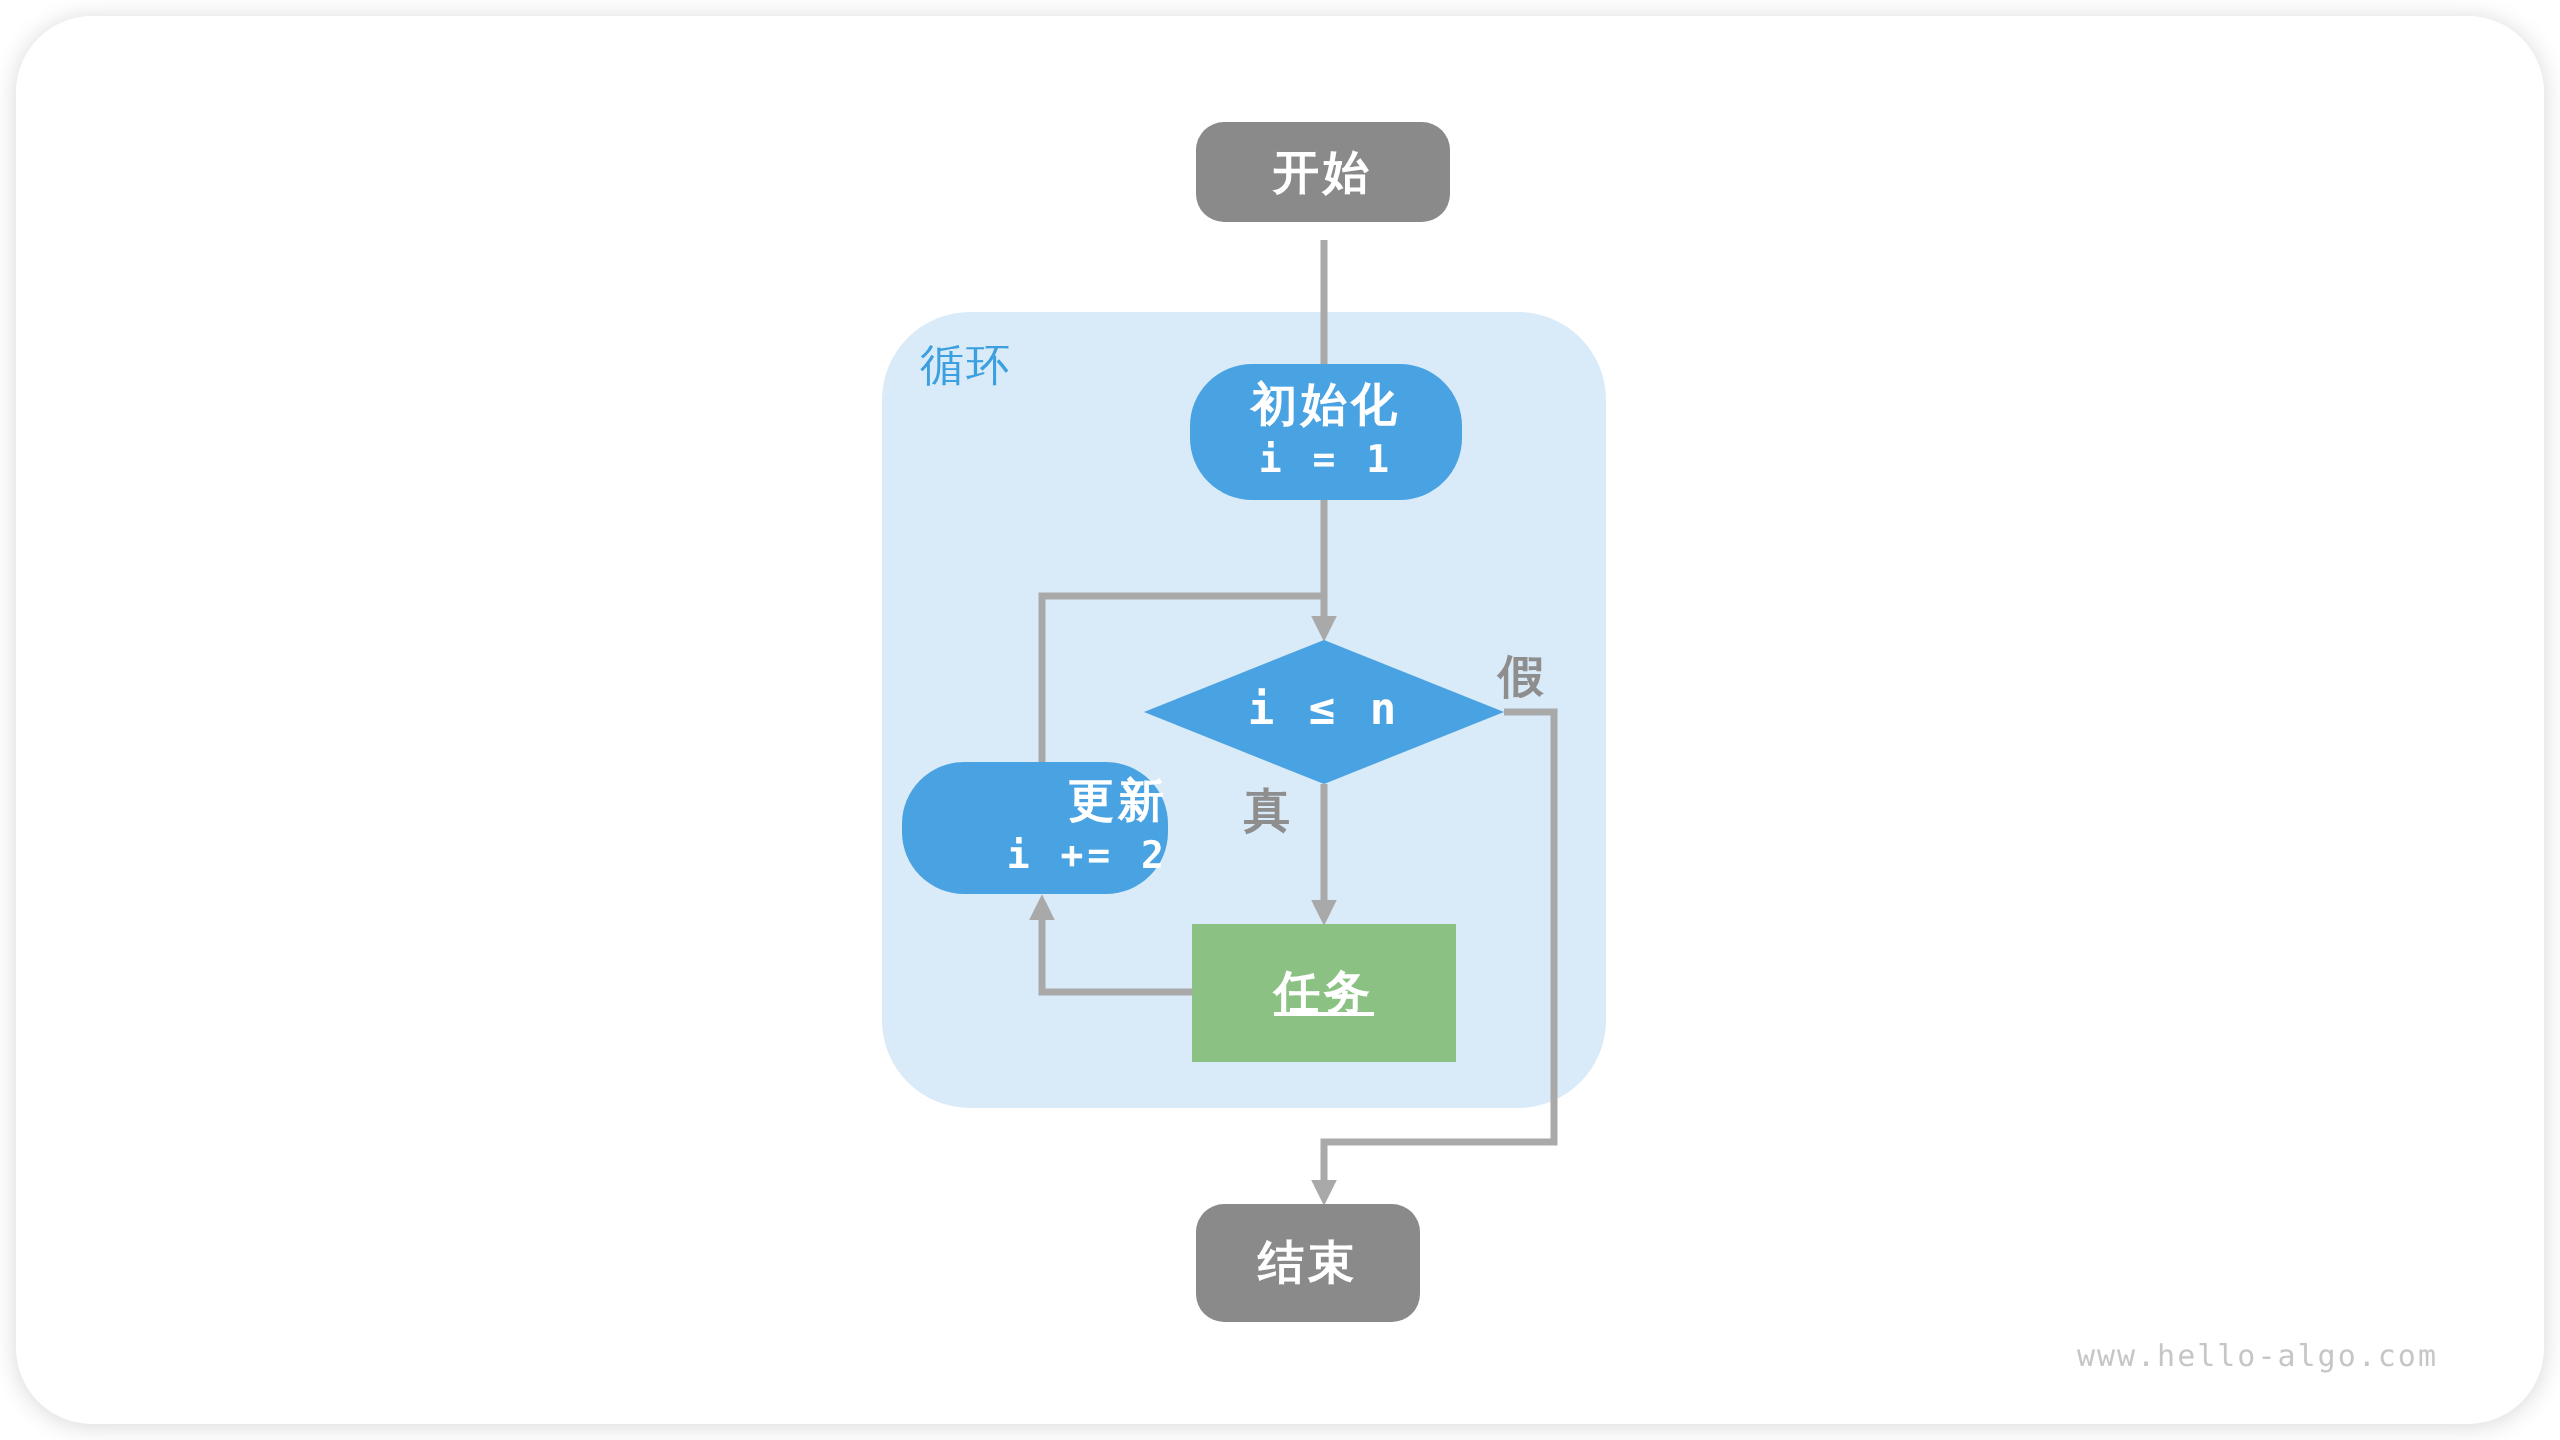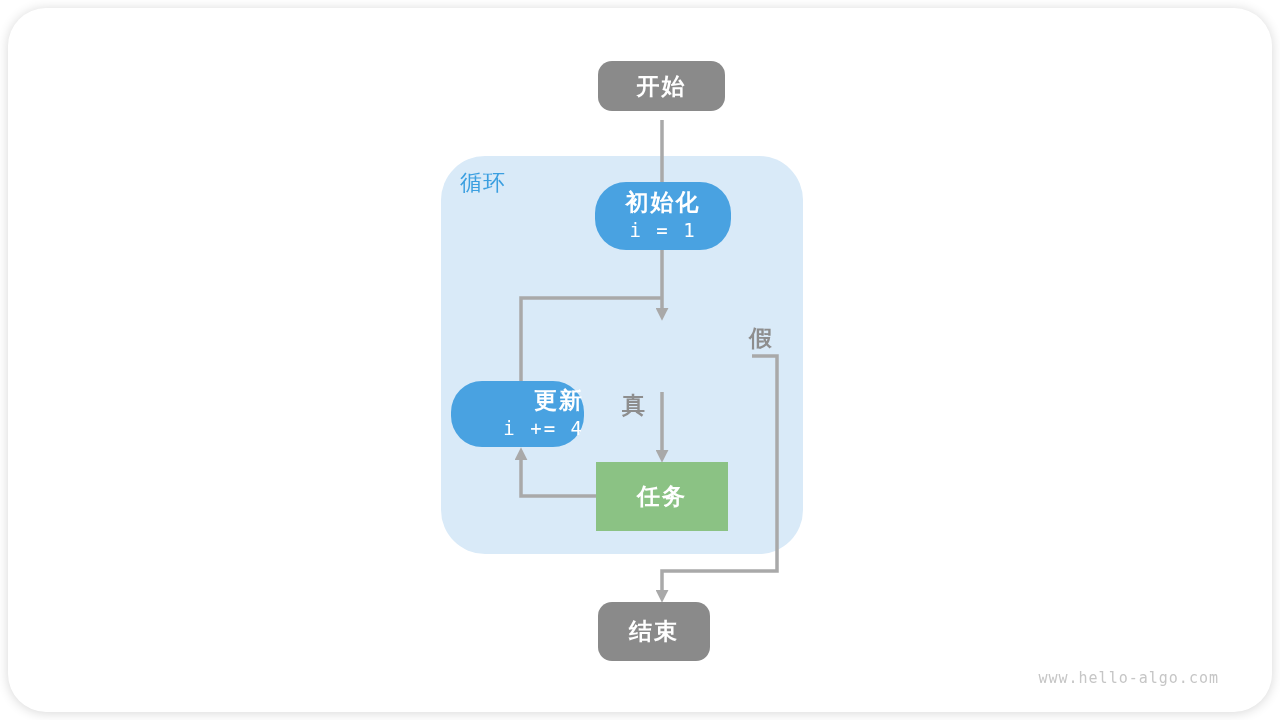--- a/index.html
+++ b/index.html
@@ -54,36 +54,37 @@
   }
   .node .cn {
     font-size: 23px;
     font-weight: bold;
     letter-spacing: 2px;
     line-height: 1.25;
   }
   .node .code {
     font-family: "DejaVu Sans Mono", "Liberation Mono", monospace;
     font-size: 19px;
-    font-weight: normal;
+    font-weight: bold;
     letter-spacing: 2px;
     line-height: 1.4;
   }
   .node.terminal {
     background: var(--node-gray, #8A8A8A);
     border-radius: 14px;
   }
   .node.start { left: 590px; top: 53px;  width: 127px; height: 50px; }
   .node.end   { left: 590px; top: 594px; width: 112px; height: 59px; }
   .node.process-blue { background: var(--node-blue, #49A2E1); border-radius: 31px; }
   .node.init   { left: 587px; top: 174px; width: 136px; height: 68px; }
   .node.update { left: 443px; top: 373px; width: 133px; height: 66px; align-items: flex-end; }
   .node.task {
     left: 588px; top: 454px; width: 132px; height: 69px;
     background: var(--node-green, #8BC284);
+    text-decoration: underline;
   }
   .node.diamond {
     left: 564px; top: 312px; width: 180px; height: 72px;
     background: var(--node-blue, #49A2E1);
     clip-path: polygon(50% 0%, 100% 50%, 50% 100%, 0% 50%);
   }
   .node.diamond .code { font-size: 22px; }
   .edge-label {
     position: absolute;
     font-size: 23px;
@@ -125,27 +126,30 @@
 
   <div class="node terminal start">
     <span class="cn">开始</span>
   </div>
 
   <div class="node process-blue init">
     <span class="cn">初始化</span>
     <span class="code">i = 1</span>
   </div>
 
+  <div class="node diamond">
+    <span class="code">i ≤ n</span>
+  </div>
 
   <span class="edge-label false-label">假</span>
   <span class="edge-label true-label">真</span>
 
   <div class="node process-blue update">
     <span class="cn">更新</span>
-    <span class="code">i += 4</span>
+    <span class="code">i += 2</span>
   </div>
 
   <div class="node task">
     <span class="cn">任务</span>
   </div>
 
   <div class="node terminal end">
     <span class="cn">结束</span>
   </div>
 

